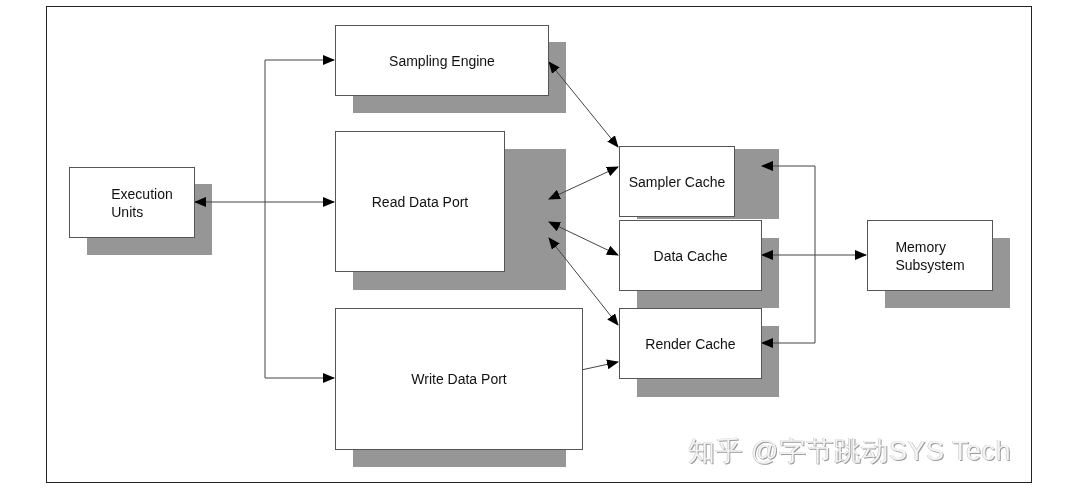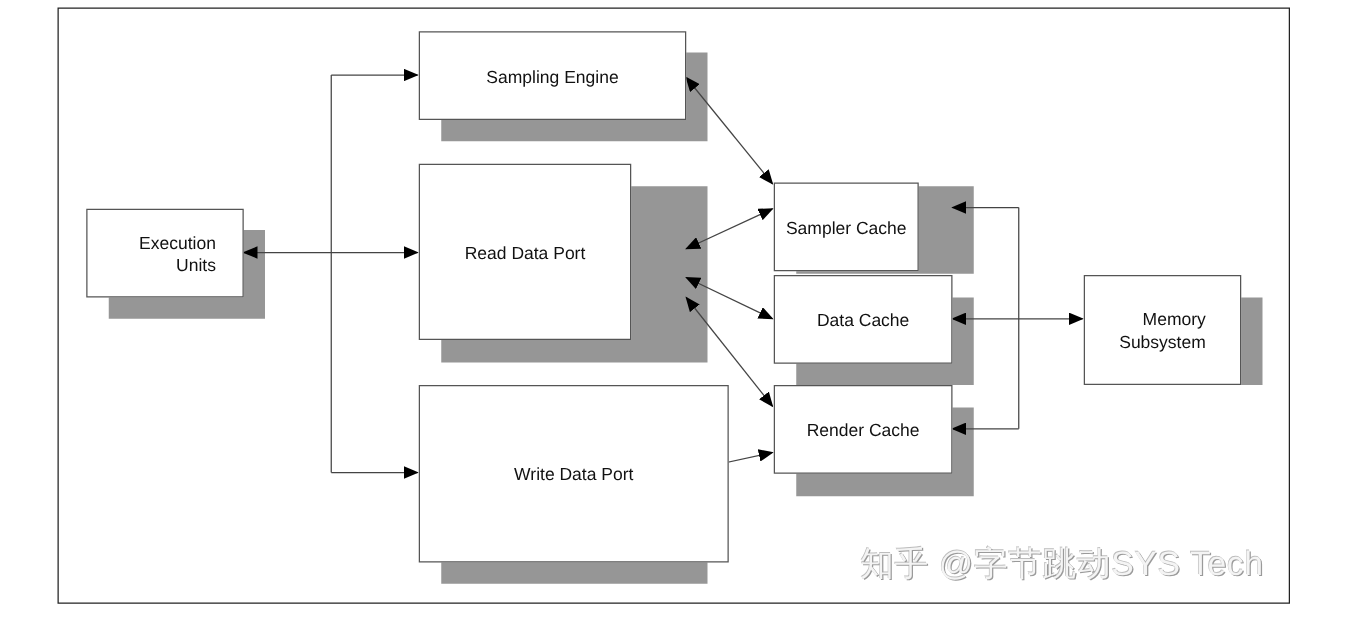--- a/index.html
+++ b/index.html
@@ -1,21 +1,21 @@
 <!DOCTYPE html>
 <html><head>
 <meta charset="utf-8">
 <style>
   html, body { margin:0; padding:0; background:#ffffff; }
   body { width:1080px; height:497px; position:relative; overflow:hidden; font-family:"Liberation Sans", sans-serif; }
   #frame { position:absolute; left:46px; top:6px; width:986px; height:477px; border:1.5px solid #222; box-sizing:border-box; }
   svg#wires { position:absolute; left:0; top:0; }
   .shadow { position:absolute; background:#969696; }
   .box { position:absolute; background:#fff; border:1px solid #555; box-sizing:border-box;
-         display:flex; align-items:center; justify-content:center; text-align:right;
+         display:flex; align-items:center; justify-content:center; text-align:left;
          font-size:14px; color:#111; line-height:18px; white-space:pre-line; }
   .wm { position:absolute; left:688px; top:433px; font-size:27px; color:#f4f4f4;
         text-shadow: 1px 1px 0 #9a9a9a, -0.5px -0.5px 0 #bdbdbd; letter-spacing:0.5px; white-space:nowrap; }
 </style>
 </head>
 <body>
 
 <div id="frame"></div>
 
 <div class="shadow" style="left:87px;top:184px;width:125px;height:71px;"></div>
@@ -57,16 +57,16 @@
 </svg>
 
 <div class="box" style="left:69px;top:167px;width:126px;height:71px;padding-left:20px;">Execution
 Units</div>
 <div class="box" style="left:335px;top:25px;width:214px;height:71px;">Sampling Engine</div>
 <div class="box" style="left:335px;top:131px;width:170px;height:141px;">Read Data Port</div>
 <div class="box" style="left:335px;top:308px;width:248px;height:142px;">Write Data Port</div>
 <div class="box" style="left:619px;top:122px;width:116px;height:71px;margin-top:24px;">Sampler Cache</div>
 <div class="box" style="left:619px;top:220px;width:143px;height:71px;">Data Cache</div>
 <div class="box" style="left:619px;top:308px;width:143px;height:71px;">Render Cache</div>
-<div class="box" style="left:867px;top:220px;width:126px;height:88px;">Memory
+<div class="box" style="left:867px;top:220px;width:126px;height:71px;">Memory
 Subsystem</div>
 
 <div class="wm">知乎 @字节跳动SYS Tech</div>
 
 </body></html>

